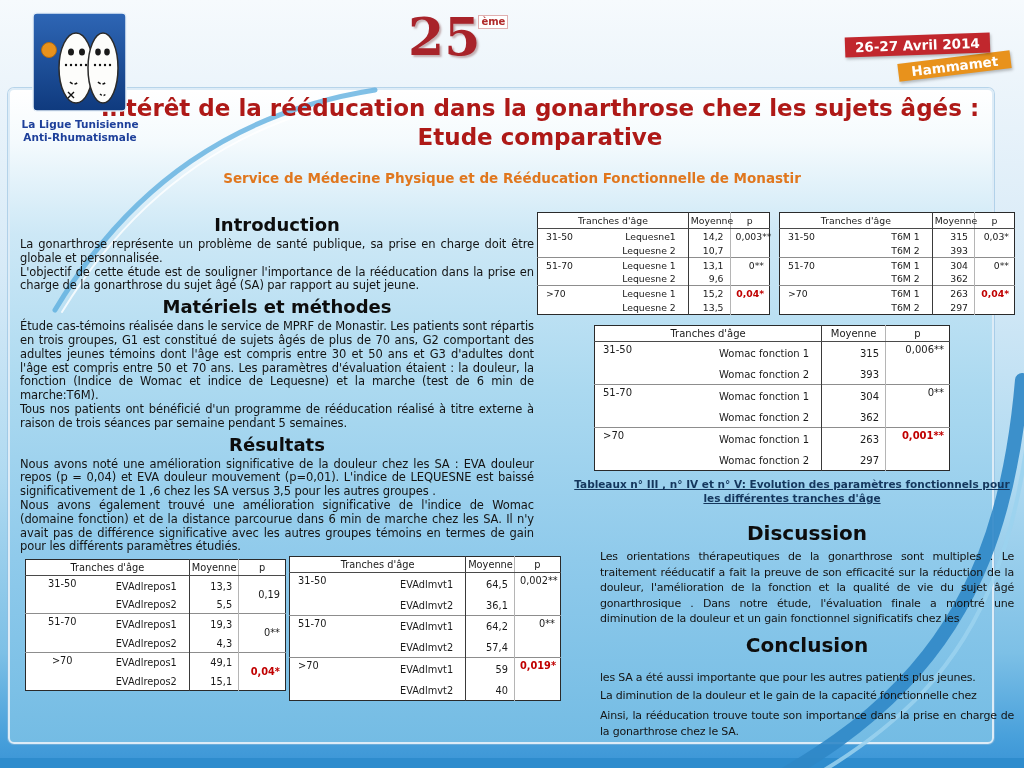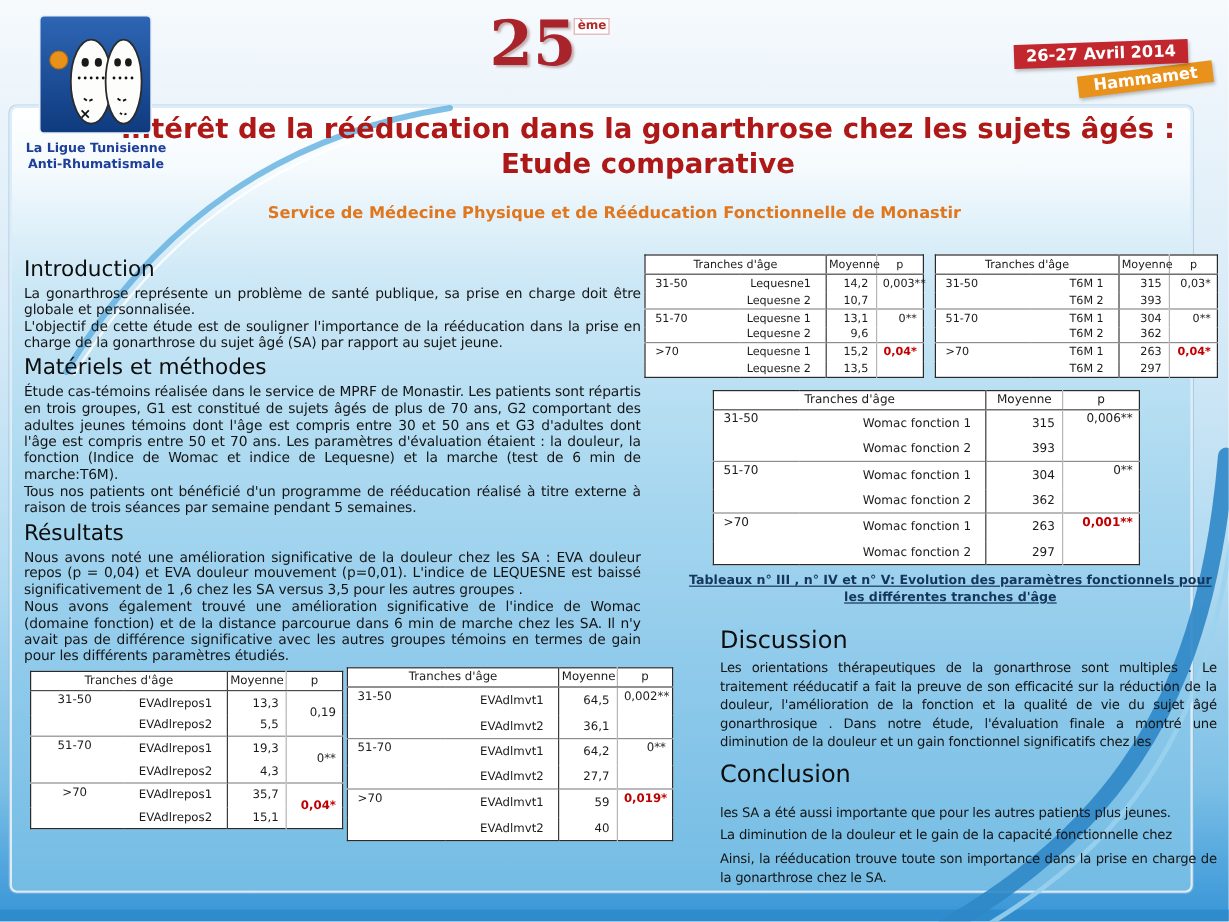--- a/index.html
+++ b/index.html
@@ -32,21 +32,21 @@
   .badge-loc{left:898px;top:57px;background:#e8921c;padding:1px 13px;transform:rotate(-7deg);z-index:6;box-shadow:1px 2px 3px rgba(0,0,0,.25);}
 
   
   .poster-title{position:absolute;left:96px;top:94px;width:888px;text-align:center;font-size:23px;font-weight:bold;color:#ae1917;line-height:1.28;}
   .poster-authors{position:absolute;left:56px;top:152px;width:912px;text-align:center;font-size:13.5px;font-weight:bold;color:#e0771e;}
   .poster-affil{position:absolute;left:56px;top:170px;width:912px;text-align:center;font-size:13.5px;font-weight:bold;color:#e0771e;}
 
   
   .left-col{position:absolute;left:20px;top:211px;width:514px;}
   .right-col{position:absolute;left:600px;top:515px;width:414px;}
-  h2.section{font-size:18px;font-weight:normal;color:#0d0d0d;text-align:left;margin:3px 0 3px;}
+  h2.section{font-size:18px;font-weight:bold;color:#0d0d0d;text-align:center;margin:3px 0 3px;}
   .right-col h2.section{font-size:20px;margin:6px 0 4px;}
   .left-col p.body{font-size:11.5px;letter-spacing:-.1px;line-height:13.8px;text-align:justify;color:#141414;margin:0;}
   .right-col p.body{font-size:11px;letter-spacing:-.2px;line-height:15.6px;text-align:justify;color:#141414;margin:0;}
   .right-col p.sa{margin-top:9px;text-align:left;}
   .right-col p.c1{margin-top:2px;}
   .right-col p.c2{margin-top:13px;}
   .right-col p.c3{margin-top:5px;}
 
   
   .tblwrap{position:absolute;}
@@ -339,21 +339,21 @@
               <td class="pval" rowspan="2">0**</td>
             </tr>
             <tr>
               <td class="age"></td>
               <td class="measure">EVAdlrepos2</td>
               <td class="mean">4,3</td>
             </tr>
             <tr class="gstart">
               <td class="age">&gt;70</td>
               <td class="measure">EVAdlrepos1</td>
-              <td class="mean">35,7</td>
+              <td class="mean">49,1</td>
               <td class="pval sig" rowspan="2">0,04*</td>
             </tr>
             <tr>
               <td class="age"></td>
               <td class="measure">EVAdlrepos2</td>
               <td class="mean">15,1</td>
             </tr>
           </tbody>
         </table>
       </div>
@@ -386,21 +386,21 @@
             </tr>
             <tr class="gstart">
               <td class="age">51-70</td>
               <td class="measure">EVAdlmvt1</td>
               <td class="mean">64,2</td>
               <td class="pval" rowspan="2">0**</td>
             </tr>
             <tr>
               <td class="age"></td>
               <td class="measure">EVAdlmvt2</td>
-              <td class="mean">27,7</td>
+              <td class="mean">57,4</td>
             </tr>
             <tr class="gstart">
               <td class="age">&gt;70</td>
               <td class="measure">EVAdlmvt1</td>
               <td class="mean">59</td>
               <td class="pval sig" rowspan="2">0,019*</td>
             </tr>
             <tr>
               <td class="age"></td>
               <td class="measure">EVAdlmvt2</td>

